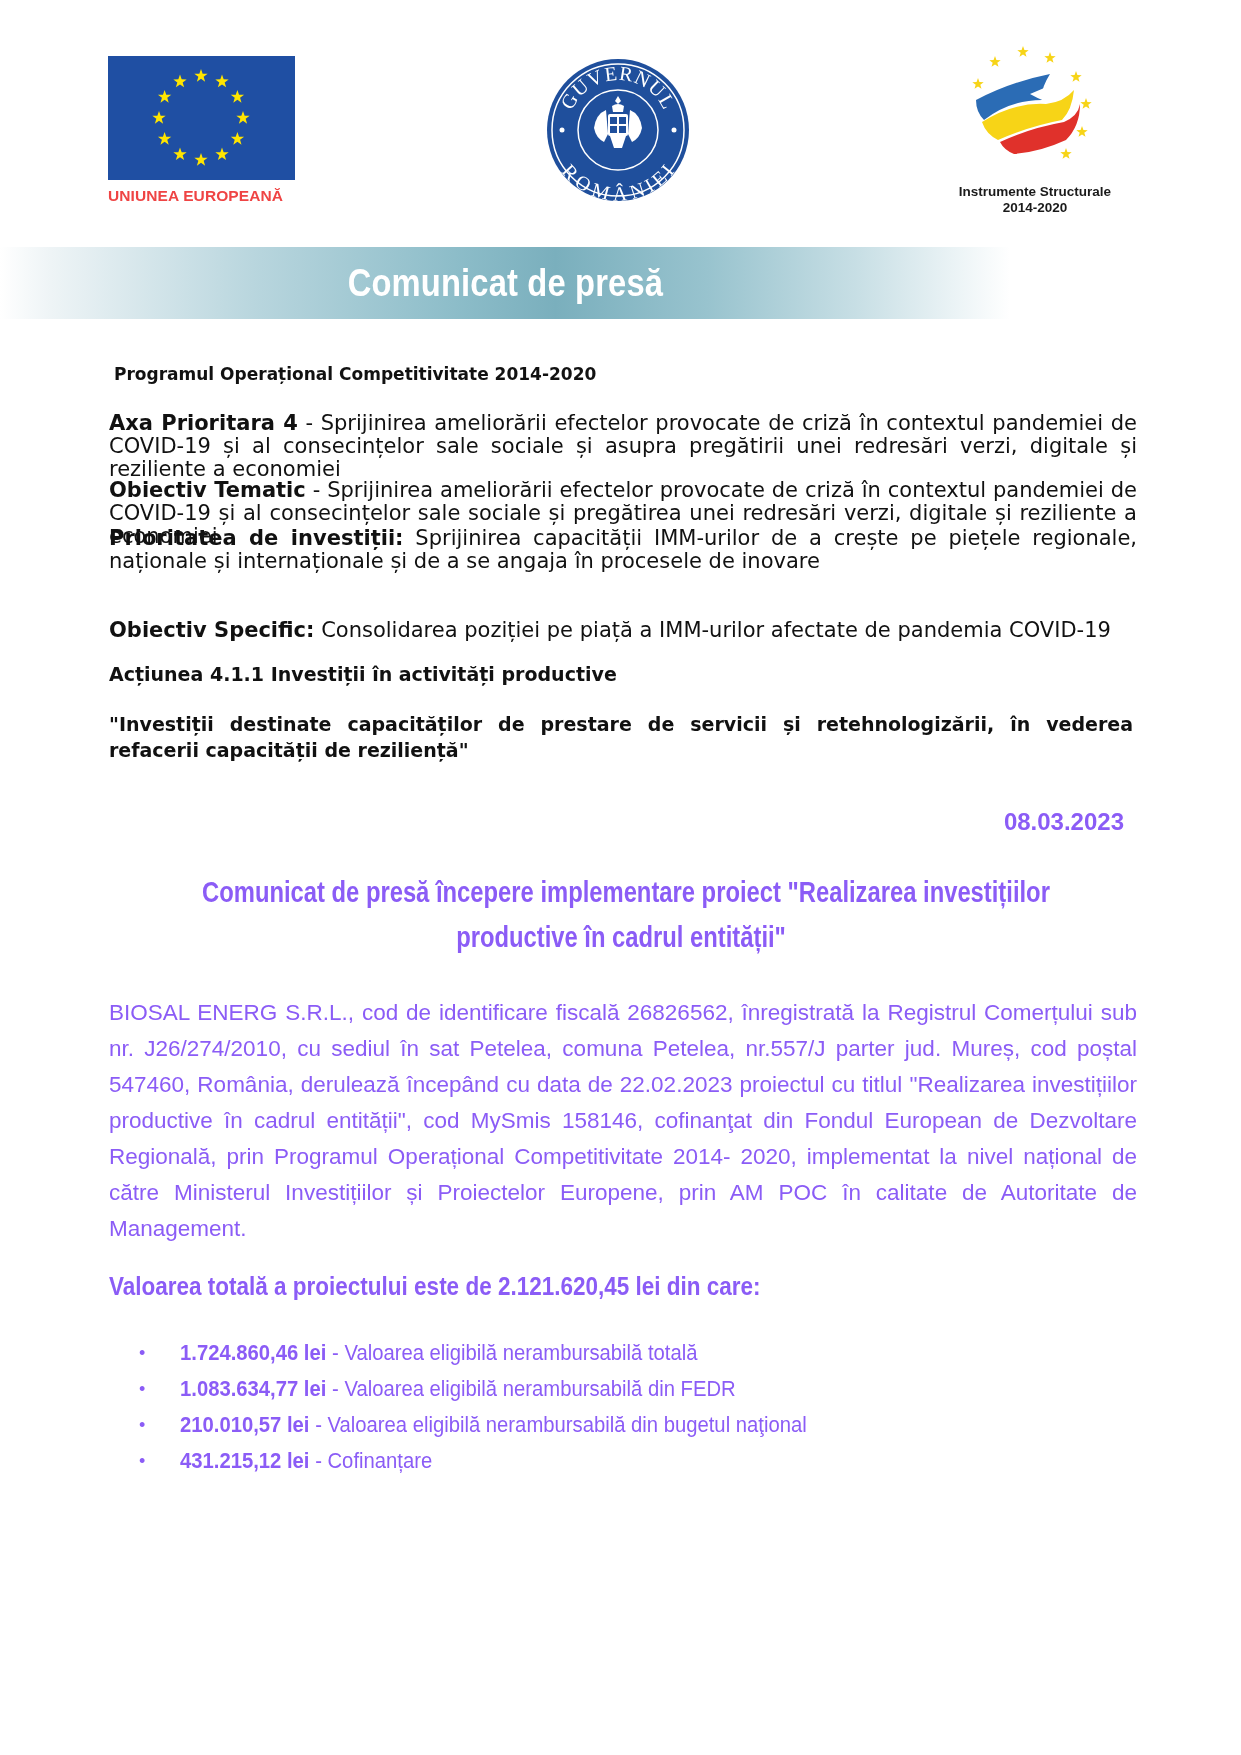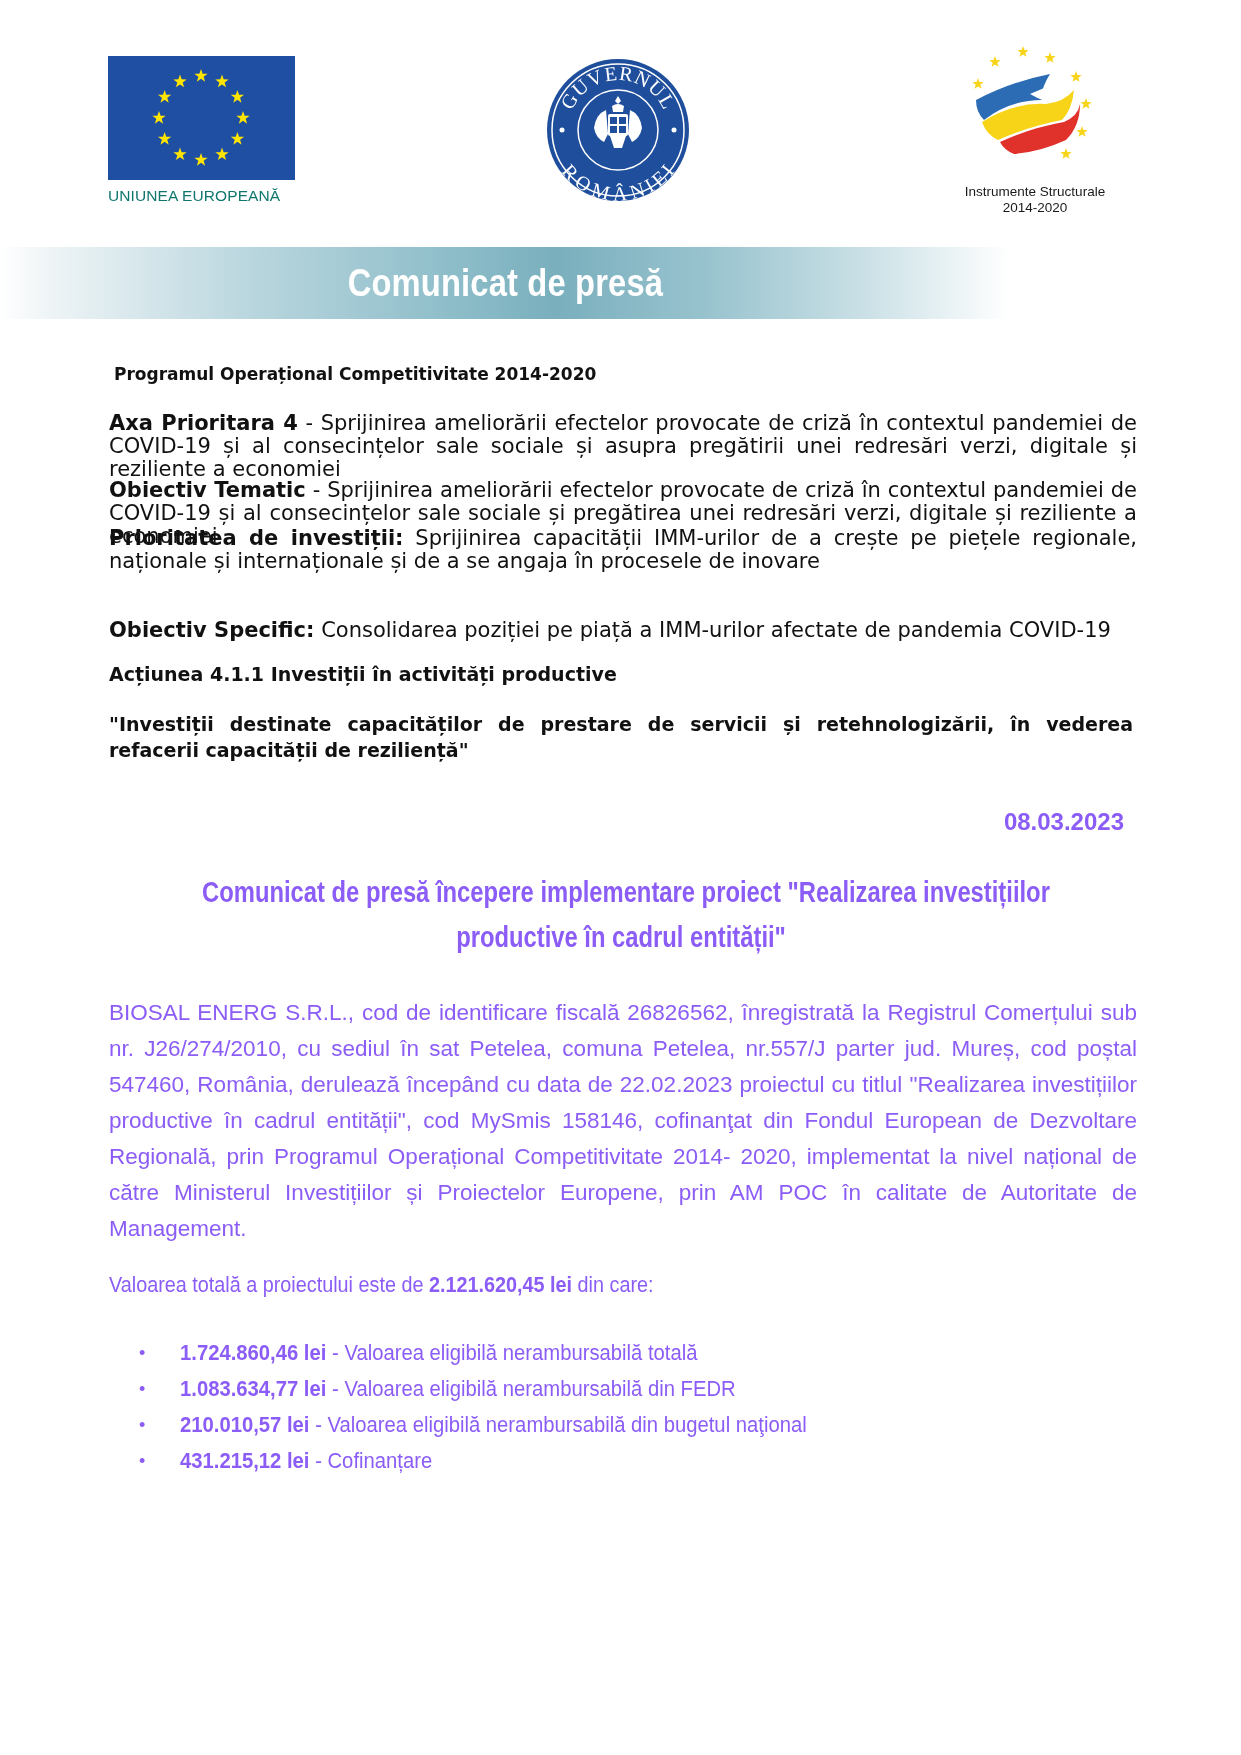--- a/index.html
+++ b/index.html
@@ -2,26 +2,26 @@
 <html><head>
 <meta charset="utf-8">
 <style>
   html, body { margin: 0; padding: 0; background: #ffffff; }
   body { width: 1241px; height: 1755px; position: relative; overflow: hidden; color: #111; }
   .abs { position: absolute; }
 
   
   .eu-logo { left: 108px; top: 56px; width: 187px; height: 124px; background: #1f4fa3; }
   .eu-stars { position: absolute; left: 0; top: 0; width: 187px; height: 124px; }
-  .eu-caption { left: 108px; top: 187px; font-family: "Liberation Sans", sans-serif; font-size: 15.5px; font-weight: normal; color: #0f766e; letter-spacing: 0.1px; }
+  .eu-caption { left: 108px; top: 187px; font-family: "Liberation Sans", sans-serif; font-size: 15.5px; font-weight: bold; color: #ef4444; letter-spacing: 0.1px; }
 
   .gov-logo { left: 546px; top: 58px; width: 144px; height: 144px; }
 
   .is-logo { left: 970px; top: 42px; width: 130px; height: 120px; }
-  .is-caption { left: 930px; top: 184px; width: 210px; text-align: center; font-family: "Liberation Sans", sans-serif; font-weight: normal; font-size: 13.5px; line-height: 16px; color: #1a1a1a; }
+  .is-caption { left: 930px; top: 184px; width: 210px; text-align: center; font-family: "Liberation Sans", sans-serif; font-weight: bold; font-size: 13.5px; line-height: 16px; color: #1a1a1a; }
 
   
   .banner { left: 0; top: 247px; width: 1010px; height: 72px;
     background: linear-gradient(to right, #ffffff 0%, #eef4f6 5%, #b9d6de 25%, #8dbdc9 45%, #7aafbd 55%, #98c3ce 70%, #c8dfe5 85%, #ffffff 100%);
     display: flex; align-items: center; justify-content: center; }
   .banner-title { font-family: "Liberation Sans", sans-serif; font-weight: bold; font-size: 38px; color: #ffffff; transform: scaleX(0.86); letter-spacing: 0.2px; }
 
   
   .v { font-family: "DejaVu Sans", sans-serif; color: #111; }
   .prog-title { left: 114px; top: 364px; font-size: 17px; font-weight: bold; }
@@ -35,21 +35,21 @@
   .quote-title { left: 109px; top: 711px; width: 1024px; font-size: 19px; font-weight: bold; line-height: 26px; text-align: justify; text-align-last: left; }
 
   
   .r { font-family: "Liberation Sans", sans-serif; color: #8b5cf6; }
   .date { right: 117px; top: 808px; font-size: 24px; font-weight: bold; }
   .headline { left: 109px; top: 870px; width: 1024px; text-align: center; font-size: 29px; font-weight: bold; line-height: 45px; }
   .headline span { display: inline-block; transform: scaleX(0.82); transform-origin: center; white-space: nowrap; }
 
   .body-para { left: 109px; top: 995px; width: 1028px; font-size: 22.5px; line-height: 36px; text-align: justify; text-align-last: left; }
   .body-para b { font-weight: normal; }
-  .value-line { left: 109px; top: 1272px; font-size: 22px; }
+  .value-line { left: 109px; top: 1272px; font-size: 25px; font-weight: bold; }
   .bullets { left: 109px; top: 1335px; width: 1000px; margin: 0; padding: 0; list-style: none; font-size: 22.5px; }
   .bullets li { position: relative; height: 36px; line-height: 36px; padding-left: 71px; white-space: nowrap; }
   .bullets li .dot { position: absolute; left: 30px; top: 0; font-size: 18px; }
   .cond { display: inline-block; transform: scaleX(0.9); transform-origin: left center; }
 </style>
 </head>
 <body>
 
 <div class="abs eu-logo">
   <svg class="eu-stars" viewBox="0 0 187 124" width="187" height="124">

